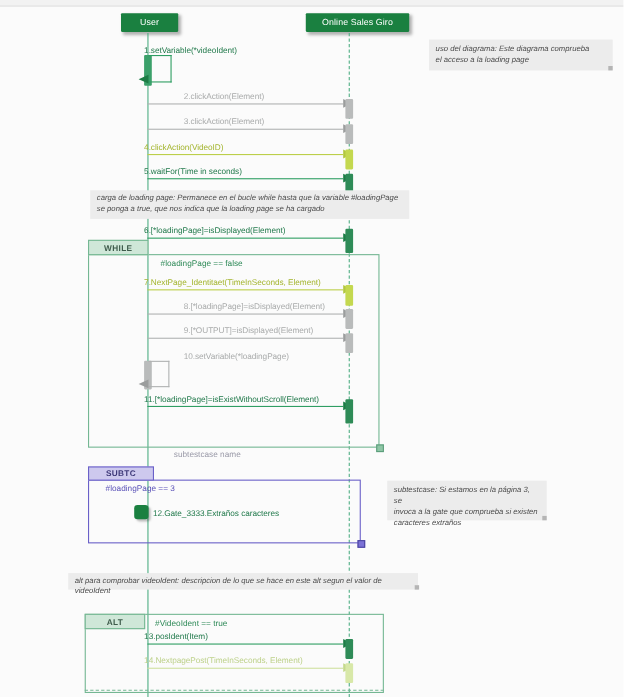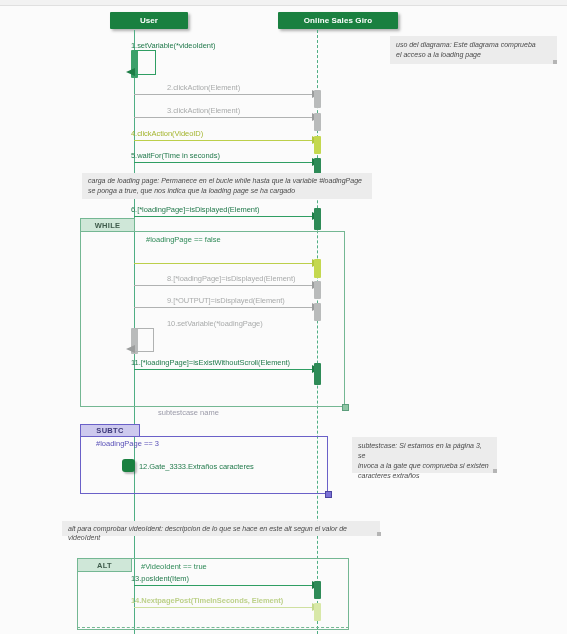--- a/index.html
+++ b/index.html
@@ -22,23 +22,23 @@
     background: #f2f2f2;
     border-bottom: 1px solid #e0e0e0;
   }
 
   
   .lifeline-head {
     position: absolute;
     background: #1a8040;
     color: #ffffff;
     font-size: 8px;
-    font-weight: bold;
+    font-weight: normal;
     text-align: center;
-    padding: 4px 20px;
+    padding: 4px 7px;
     border-radius: 1px;
     box-shadow: 2px 2px 3px rgba(0,0,0,0.30);
     white-space: nowrap;
     letter-spacing: 0.1px;
   }
   .lifeline-stem {
     position: absolute;
     width: 0;
     border-left: 1.5px solid #4fae84;
   }
@@ -262,20 +262,21 @@
   <div class="msg green" style="left:134px; top:216px; width:186px;">
     <div class="line" style="width:178px;"></div>
     <div class="head" style="left:178px;"></div>
   </div>
   <div class="act deep" style="left:314px; top:208px; height:22px;"></div>
 
   <div class="frag" style="left:80px; top:231px; width:265px; height:176px;"></div>
   <div class="frag-tab" style="left:80px; top:218px; width:55px; height:14px; line-height:13px;">WHILE</div>
   <div class="frag-cond" style="left:146px; top:235px;">#loadingPage == false</div>
 
+  <div class="msg-label lbl-olive" style="left:131px; top:252px;">7.NextPage_Identitaet(TimeInSeconds, Element)</div>
   <div class="msg olive" style="left:134px; top:263px; width:186px;">
     <div class="line" style="width:178px;"></div>
     <div class="head" style="left:178px;"></div>
   </div>
   <div class="act olive" style="left:314px; top:259px; height:19px;"></div>
 
   <div class="msg-label lbl-gray" style="left:131px; top:274px;">8.[*loadingPage]=isDisplayed(Element)</div>
   <div class="msg gray" style="left:134px; top:285px; width:186px;">
     <div class="line" style="width:178px;"></div>
     <div class="head" style="left:178px;"></div>
@@ -325,21 +326,21 @@
   <div class="frag-tab" style="left:77px; top:558px; width:55px; height:14px; line-height:13px;">ALT</div>
   <div class="frag-cond" style="left:141px; top:562px;">#VideoIdent == true</div>
 
   <div class="msg-label lbl-green" style="left:131px; top:574px;">13.posIdent(Item)</div>
   <div class="msg green" style="left:134px; top:585px; width:186px;">
     <div class="line" style="width:178px;"></div>
     <div class="head" style="left:178px;"></div>
   </div>
   <div class="act deep" style="left:314px; top:581px; height:18px;"></div>
 
-  <div class="msg-label lbl-pale" style="left:131px; top:596px;font-weight:bold;">14.NextpagePost(TimeInSeconds, Element)</div>
+  <div class="msg-label lbl-pale" style="left:131px; top:596px;">14.NextpagePost(TimeInSeconds, Element)</div>
   <div class="msg pale" style="left:134px; top:607px; width:186px;">
     <div class="line" style="width:178px;"></div>
     <div class="head" style="left:178px;"></div>
   </div>
   <div class="act" style="left:314px; top:603px; height:18px; background:#d8e8a8;"></div>
 
   <div class="frag-divider" style="left:77px; top:627px; width:272px;"></div>
 
 </div>
 

